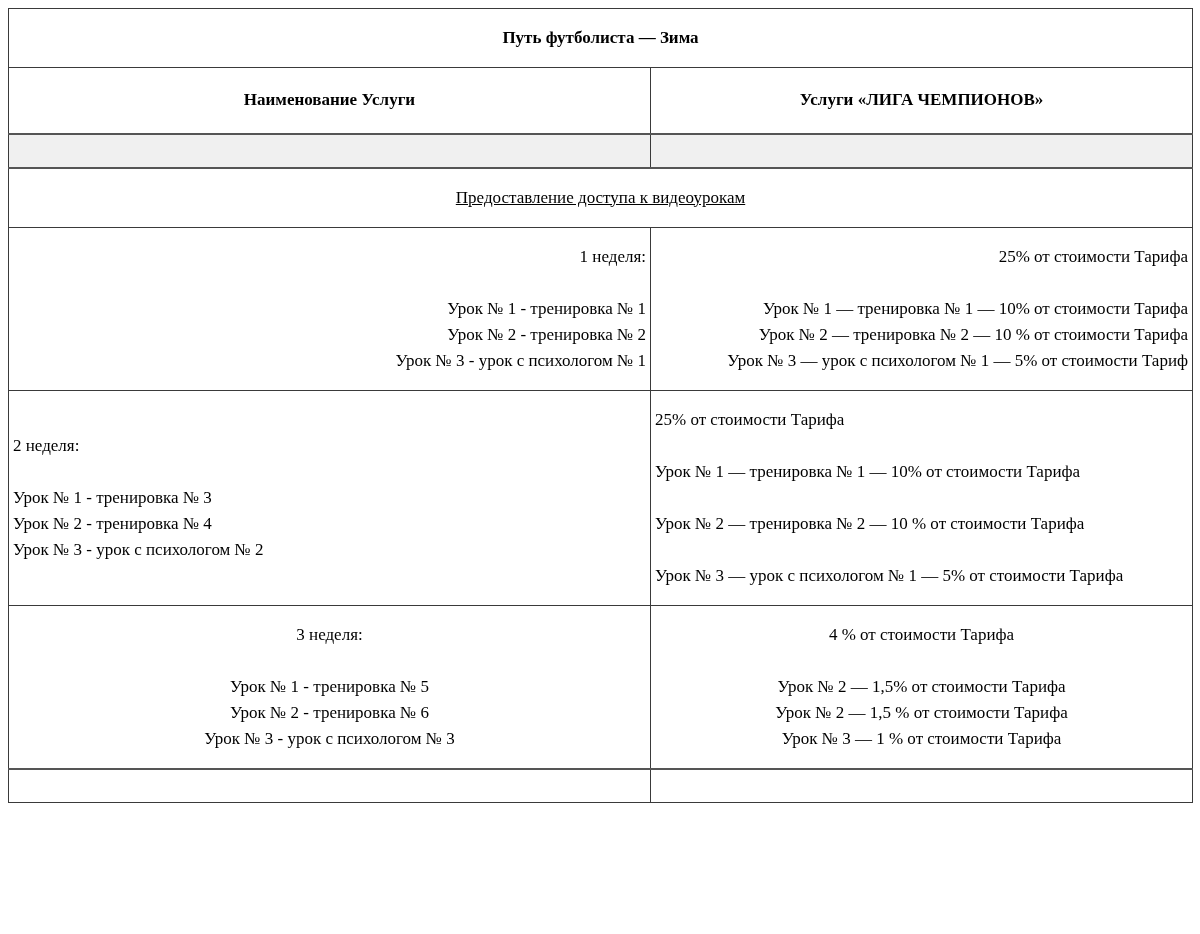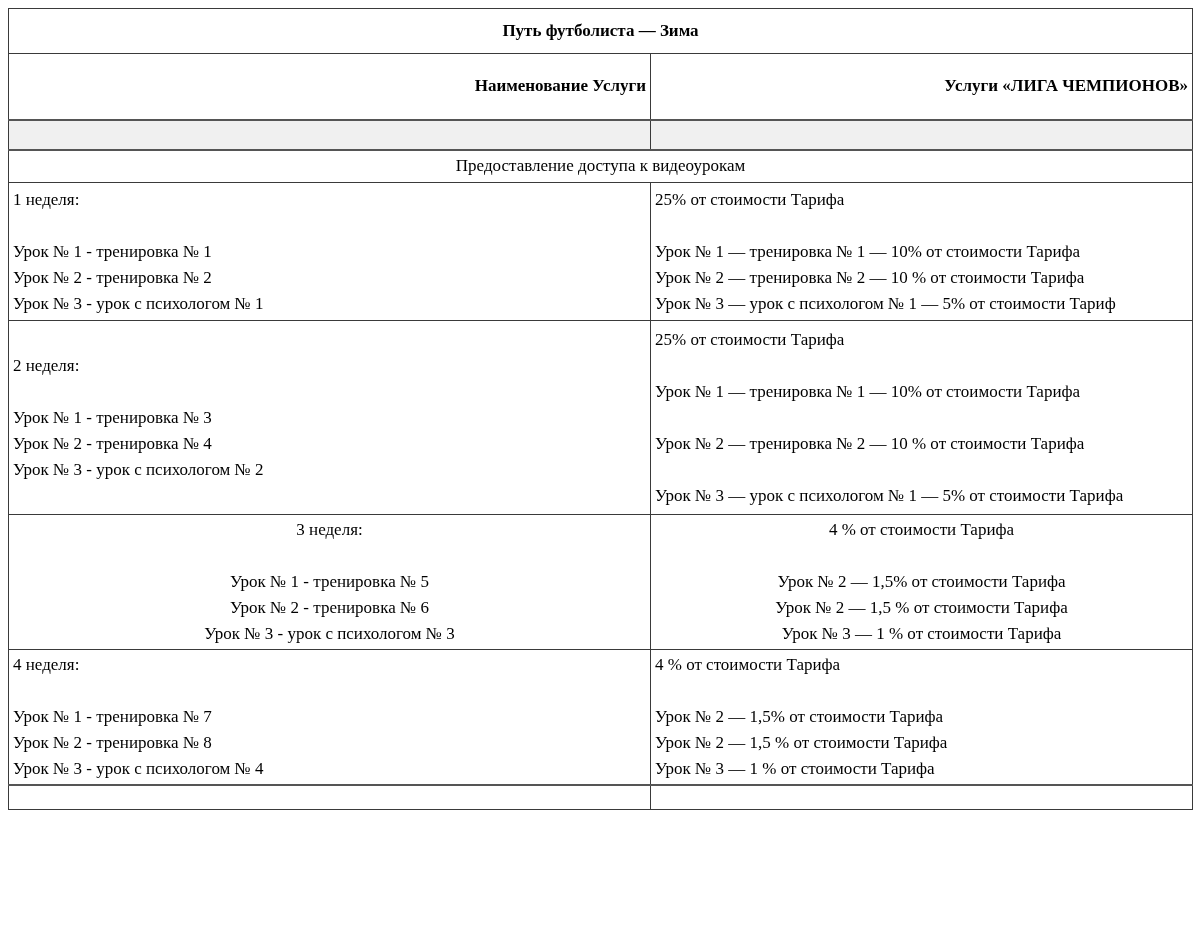--- a/index.html
+++ b/index.html
@@ -18,44 +18,44 @@
   .page{padding:8px;}
   table.doc{
     border-collapse:collapse;
     table-layout:fixed;
     width:1184px;
   }
   col.c-service{width:642px;}
   col.c-tariff{width:542px;}
   td{
     border:1px solid var(--border);
-    padding:2px 4px;
+    padding:16px 4px;
     font-size:17px;
     line-height:26px;
     vertical-align:middle;
     box-sizing:border-box;
     overflow:hidden;
   }
   tr.r-title td{
     height:45px;text-align:center;font-weight:bold;
   }
   tr.r-head td{
-    height:66px;text-align:right;font-weight:bold;vertical-align:middle;
+    height:66px;text-align:center;font-weight:bold;vertical-align:middle;
   }
   tr.r-gray td{
     height:30px;background:var(--gray_row);
     border-top:2px solid var(--border_heavy);
     border-bottom:2px solid var(--border_heavy);
   }
   tr.r-section td{
     height:33px;text-align:center;vertical-align:middle;
   }
-  tr.r-section .u{}
+  tr.r-section .u{text-decoration:underline;}
   td.cell-multiline{white-space:pre-line;vertical-align:middle;}
-  tr.r-w1 td{height:138px;}
+  tr.r-w1 td{height:138px;text-align:right;}
   tr.r-w2 td{height:194px;}
   tr.r-w3 td{height:132px;text-align:center;}
   tr.r-w4 td{height:128px;}
   tr.r-w5 td{height:128px;}
   tr.r-partial td{height:24px;border-top:2px solid var(--border_heavy);}
 </style>
 </head>
 <body>
 
 <div class="page">
@@ -120,32 +120,20 @@
 Урок № 1 - тренировка № 5
 Урок № 2 - тренировка № 6
 Урок № 3 - урок с психологом № 3</td>
       <td class="cell-multiline">4 % от стоимости Тарифа
 
 Урок № 2 — 1,5% от стоимости Тарифа
 Урок № 2 — 1,5 % от стоимости Тарифа
 Урок № 3 — 1 % от стоимости Тарифа</td>
     </tr>
 
-    <tr class="r-w4">
-      <td class="cell-multiline">4 неделя:
-
-Урок № 1 - тренировка № 7
-Урок № 2 - тренировка № 8
-Урок № 3 - урок с психологом № 4</td>
-      <td class="cell-multiline">4 % от стоимости Тарифа
-
-Урок № 2 — 1,5% от стоимости Тарифа
-Урок № 2 — 1,5 % от стоимости Тарифа
-Урок № 3 — 1 % от стоимости Тарифа</td>
-    </tr>
 
 
     <tr class="r-partial">
       <td></td>
       <td></td>
     </tr>
   </tbody>
     </table>
 </div>
 

